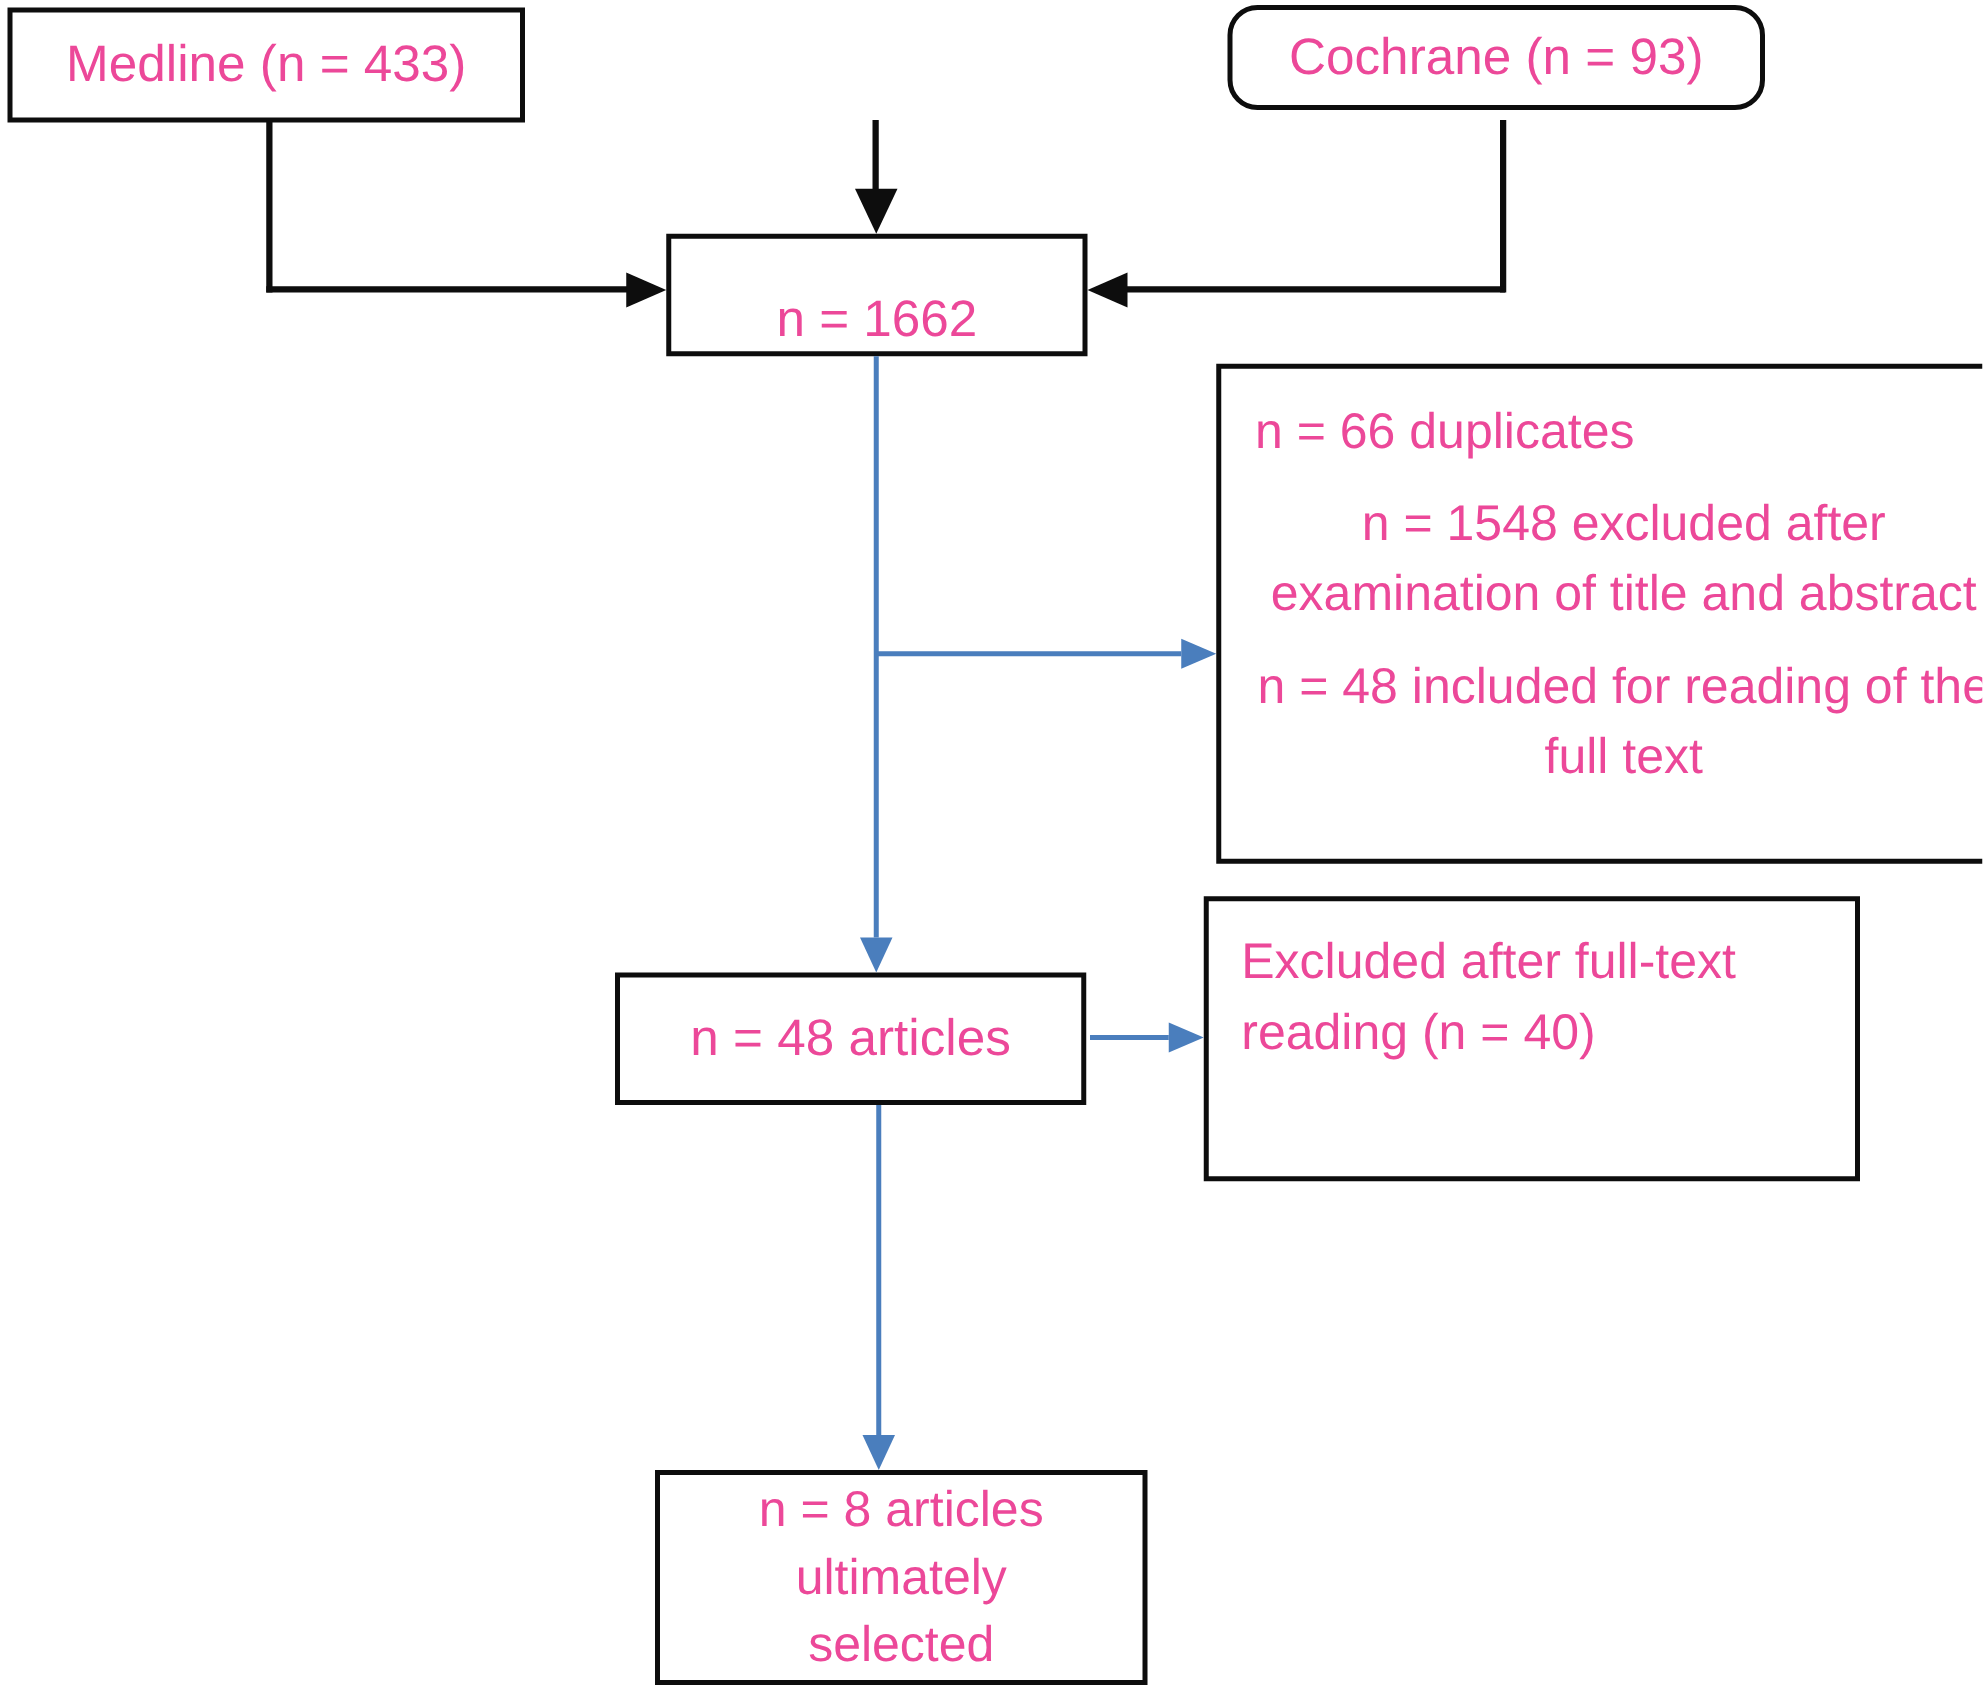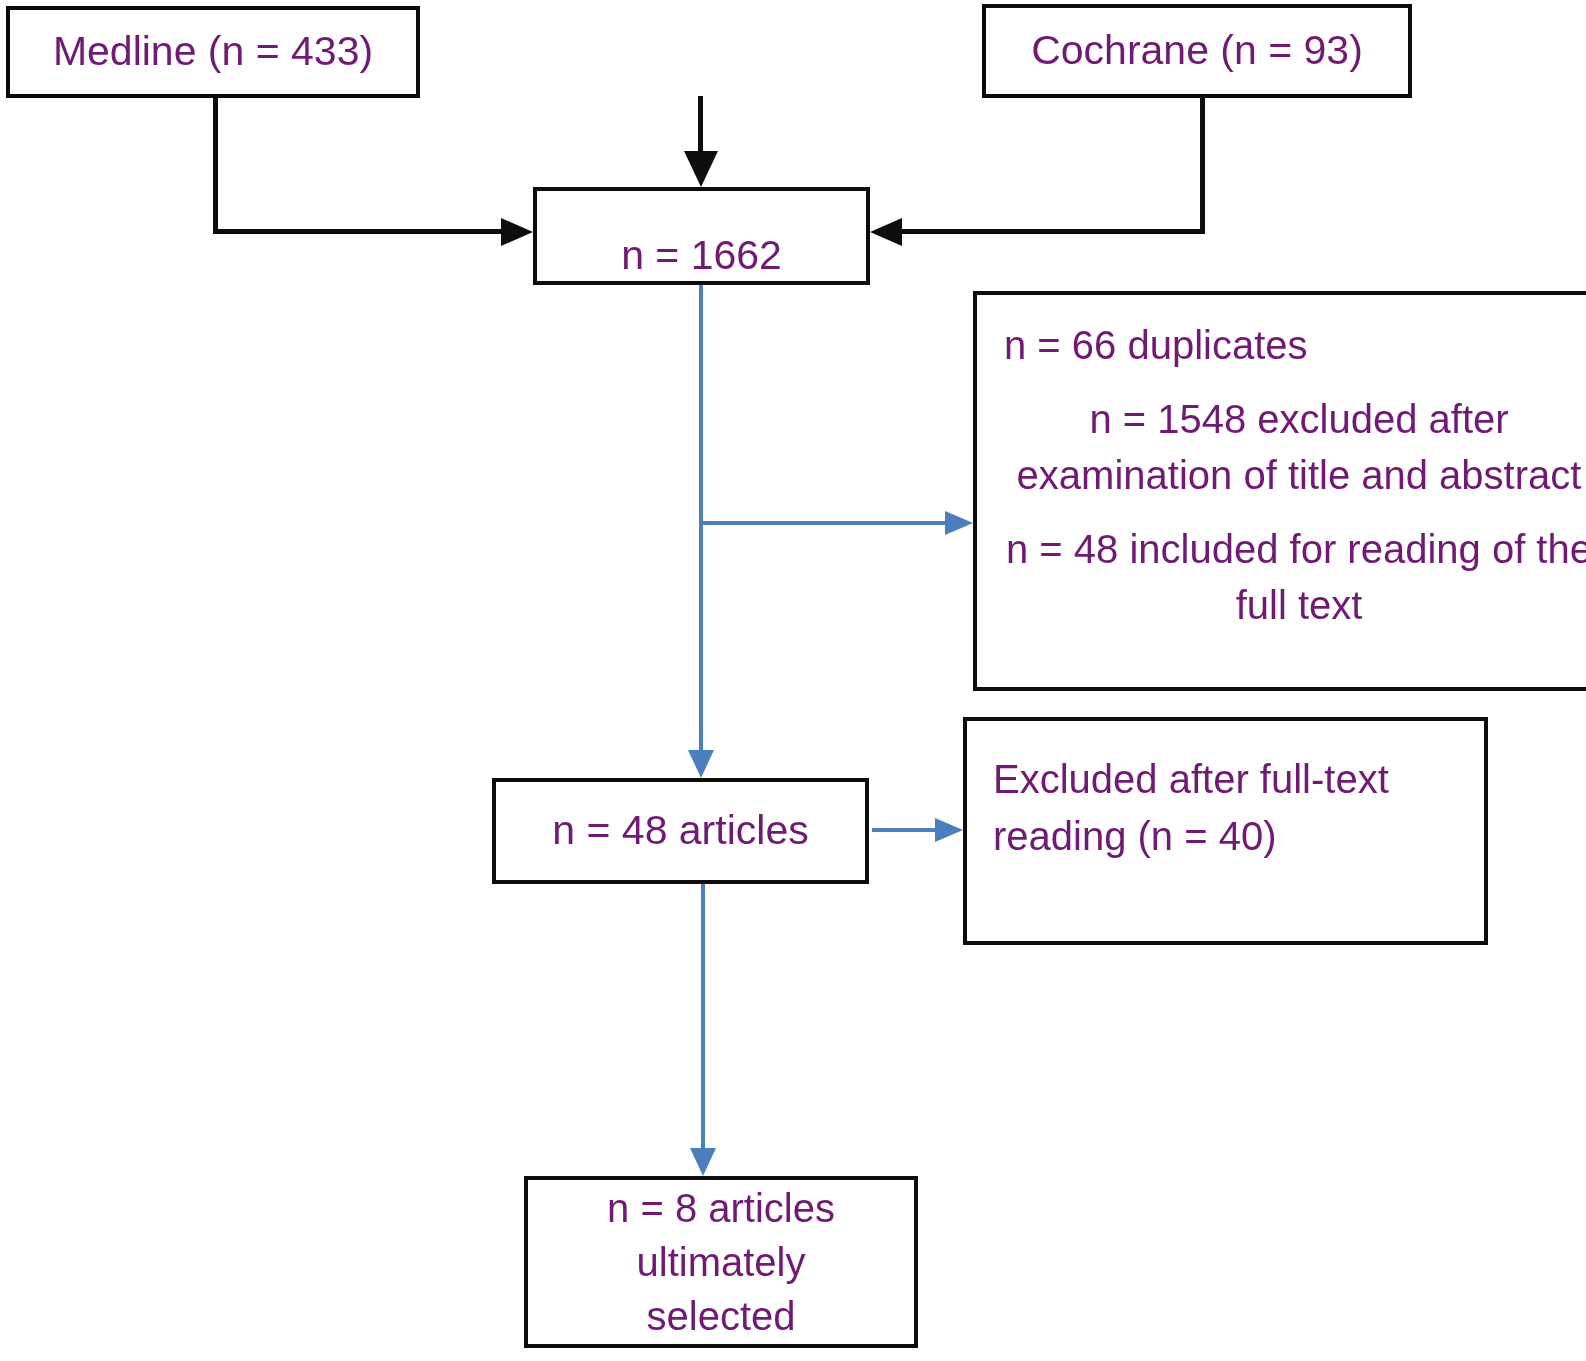--- a/index.html
+++ b/index.html
@@ -6,21 +6,21 @@
     margin: 0;
     padding: 0;
     background: #ffffff;
   }
   .canvas {
     position: relative;
     width: 1586px;
     height: 1361px;
     background: #ffffff;
     font-family: "Liberation Sans", "DejaVu Sans", sans-serif;
-    color: #701a75;
+    color: #ec4899;
     overflow: hidden;
   }
   .node {
     position: absolute;
     box-sizing: border-box;
     background: #ffffff;
     border: 4px solid #0d0d0d;
     display: flex;
     align-items: center;
     justify-content: center;
@@ -75,39 +75,39 @@
 </head>
 <body>
 
 <div class="canvas">
 
   <div class="node" style="left:6px; top:6px; width:414px; height:92px;">
     <span>Medline (n = 433)</span>
   </div>
 
 
-  <div class="node" style="left:982px; top:4px; width:430px; height:94px;">
+  <div class="node" style="left:982px; top:4px; width:430px; height:84px;border-radius:24px;">
     <span>Cochrane (n = 93)</span>
   </div>
 
   <div class="node" style="left:533px; top:187px; width:337px; height:98px;align-items:flex-end;">
     <span>n = 1662</span>
   </div>
 
   <div class="node top-align" style="left:973px; top:291px; width:665px; height:400px; padding:22px 40px 0 27px;text-align:center;">
     <p class="para">n = 66 duplicates</p>
     <p class="para">n = 1548 excluded after examination of title and abstract</p>
     <p class="para">n = 48 included for reading of the full text</p>
   </div>
 
   <div class="node" style="left:492px; top:778px; width:377px; height:106px;">
     <span>n = 48 articles</span>
   </div>
 
-  <div class="node top-align" style="left:963px; top:717px; width:525px; height:228px; padding:30px 20px 0 26px;">
+  <div class="node top-align" style="left:963px; top:717px; width:525px; height:228px; padding:20px 20px 0 26px;">
     <span class="excl-label">Excluded after full-text reading (n = 40)</span>
   </div>
 
   <div class="node center-col" style="left:524px; top:1176px; width:394px; height:172px; padding:4px 0;">
     <div class="cline">n = 8 articles</div>
     <div class="cline">ultimately</div>
     <div class="cline">selected</div>
   </div>
 
   <div class="line" style="left:213px; top:96px; width:5px; height:138px;"></div>

